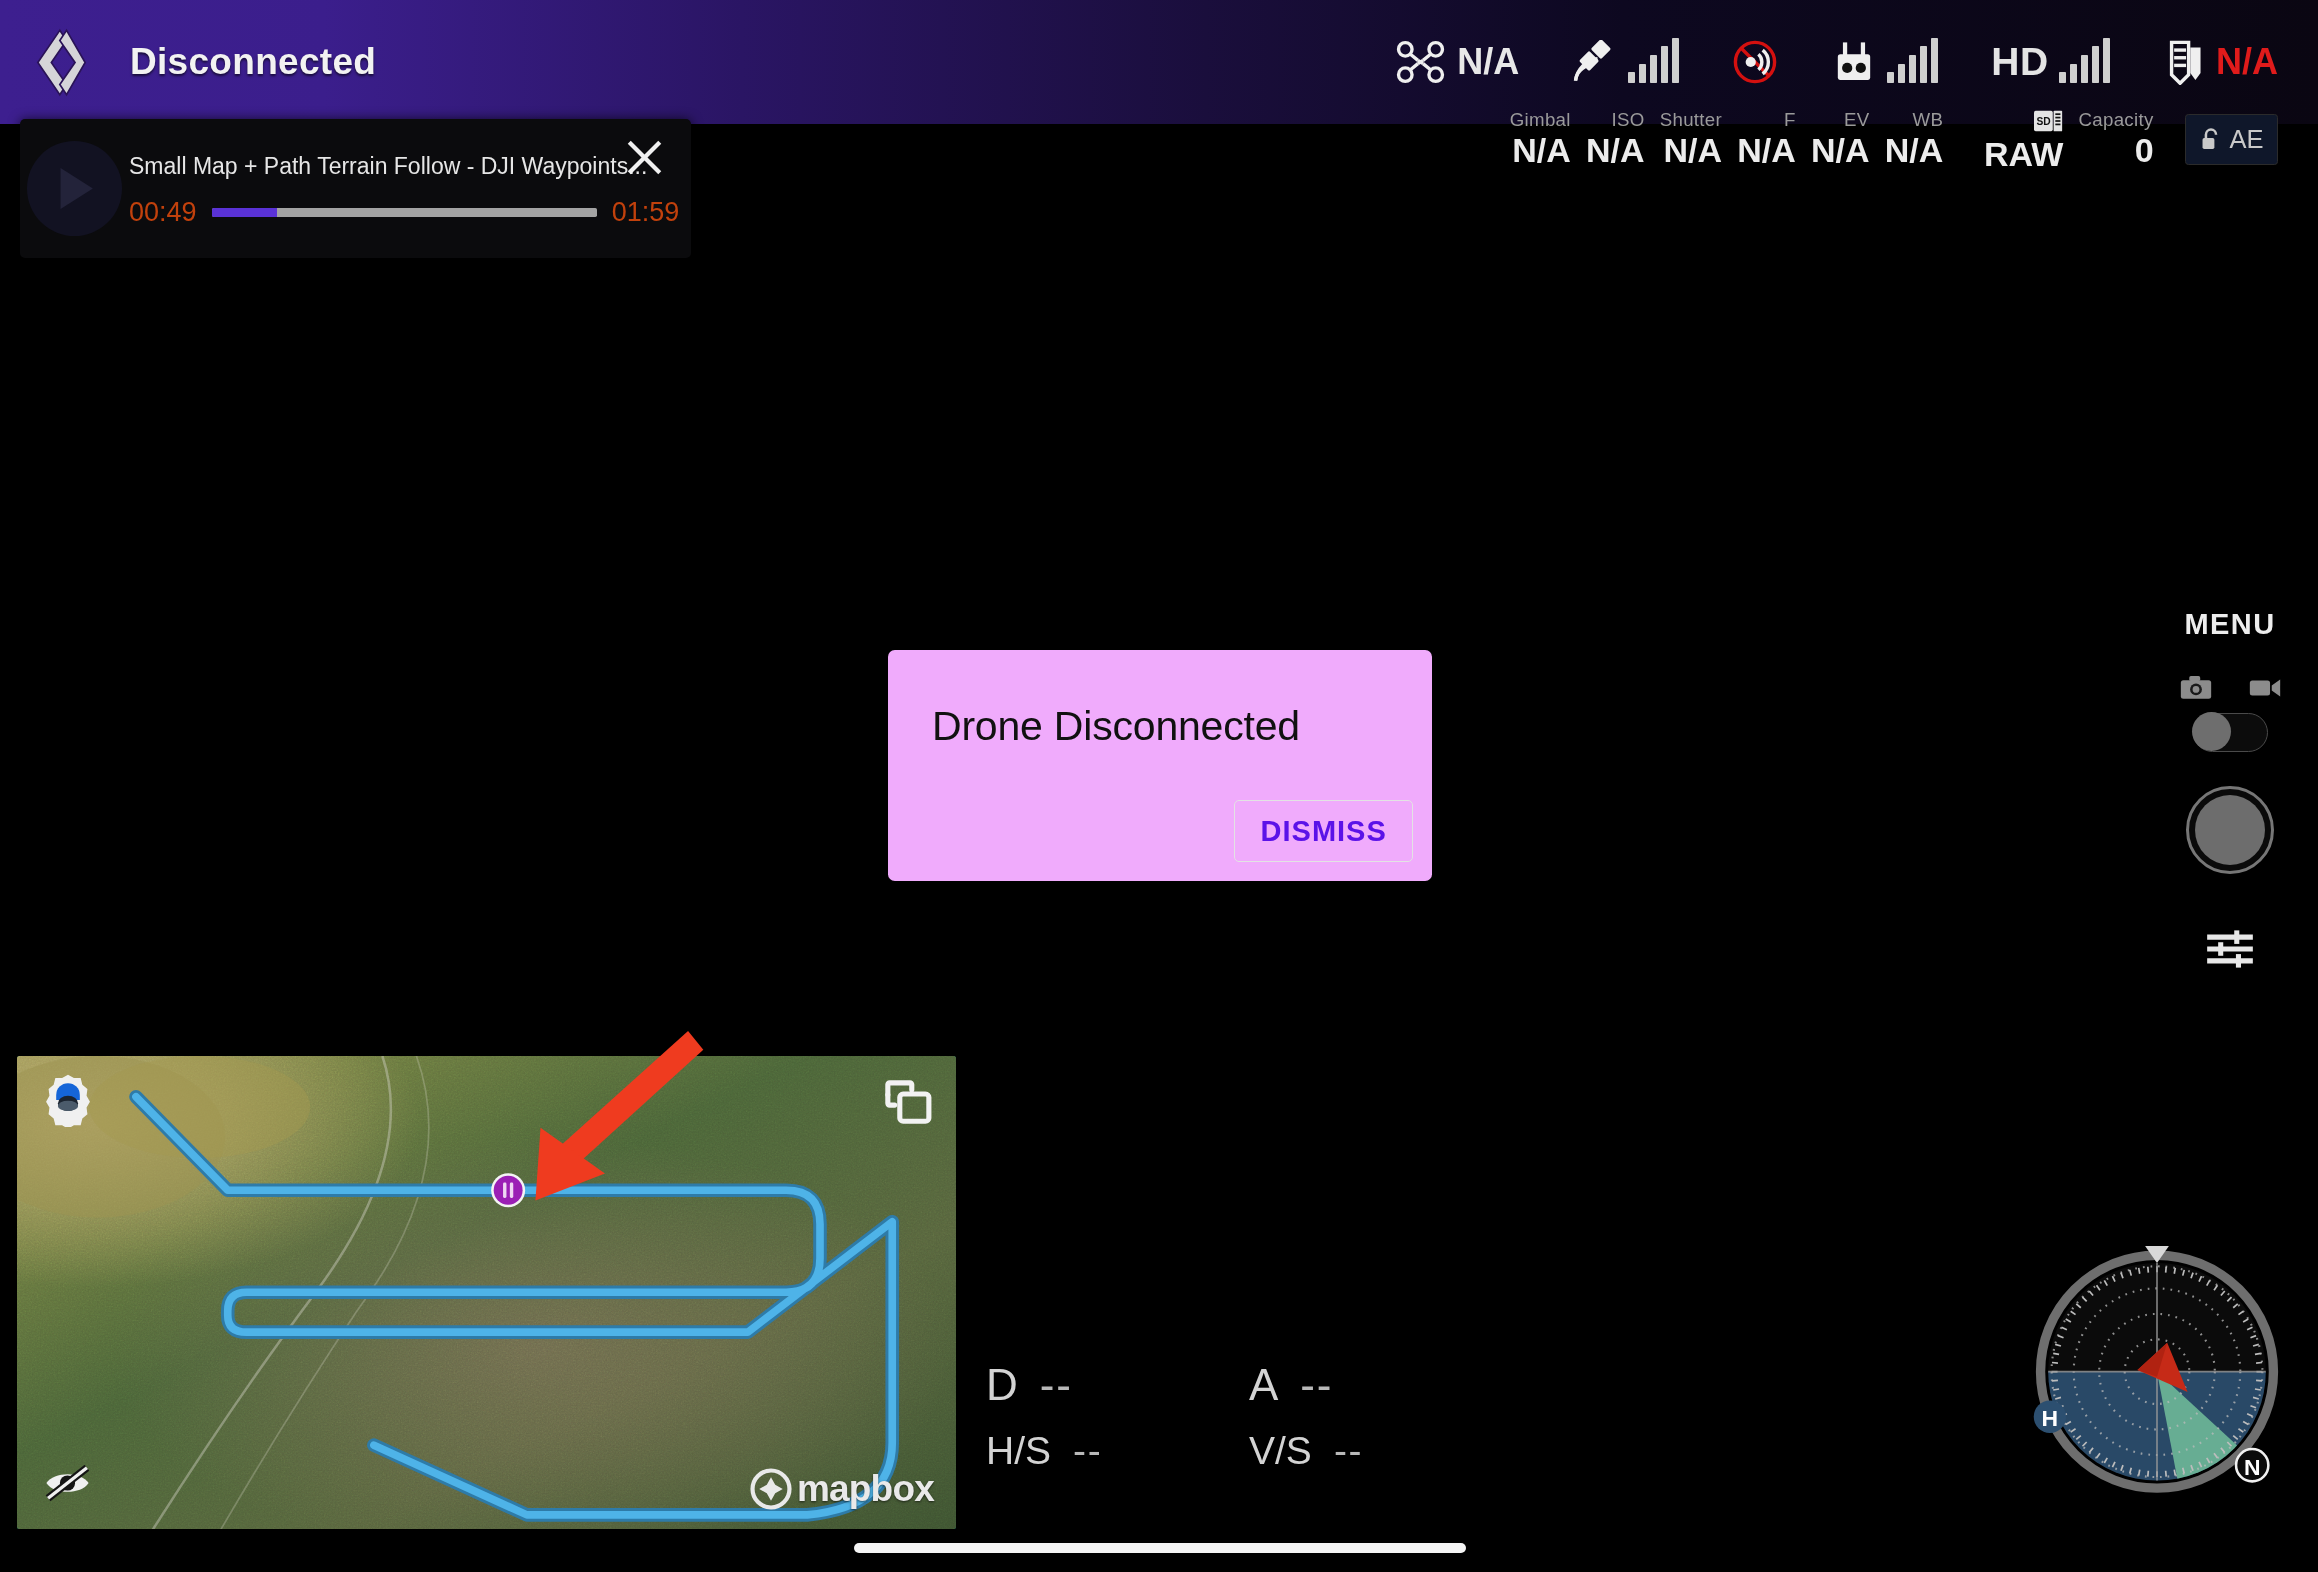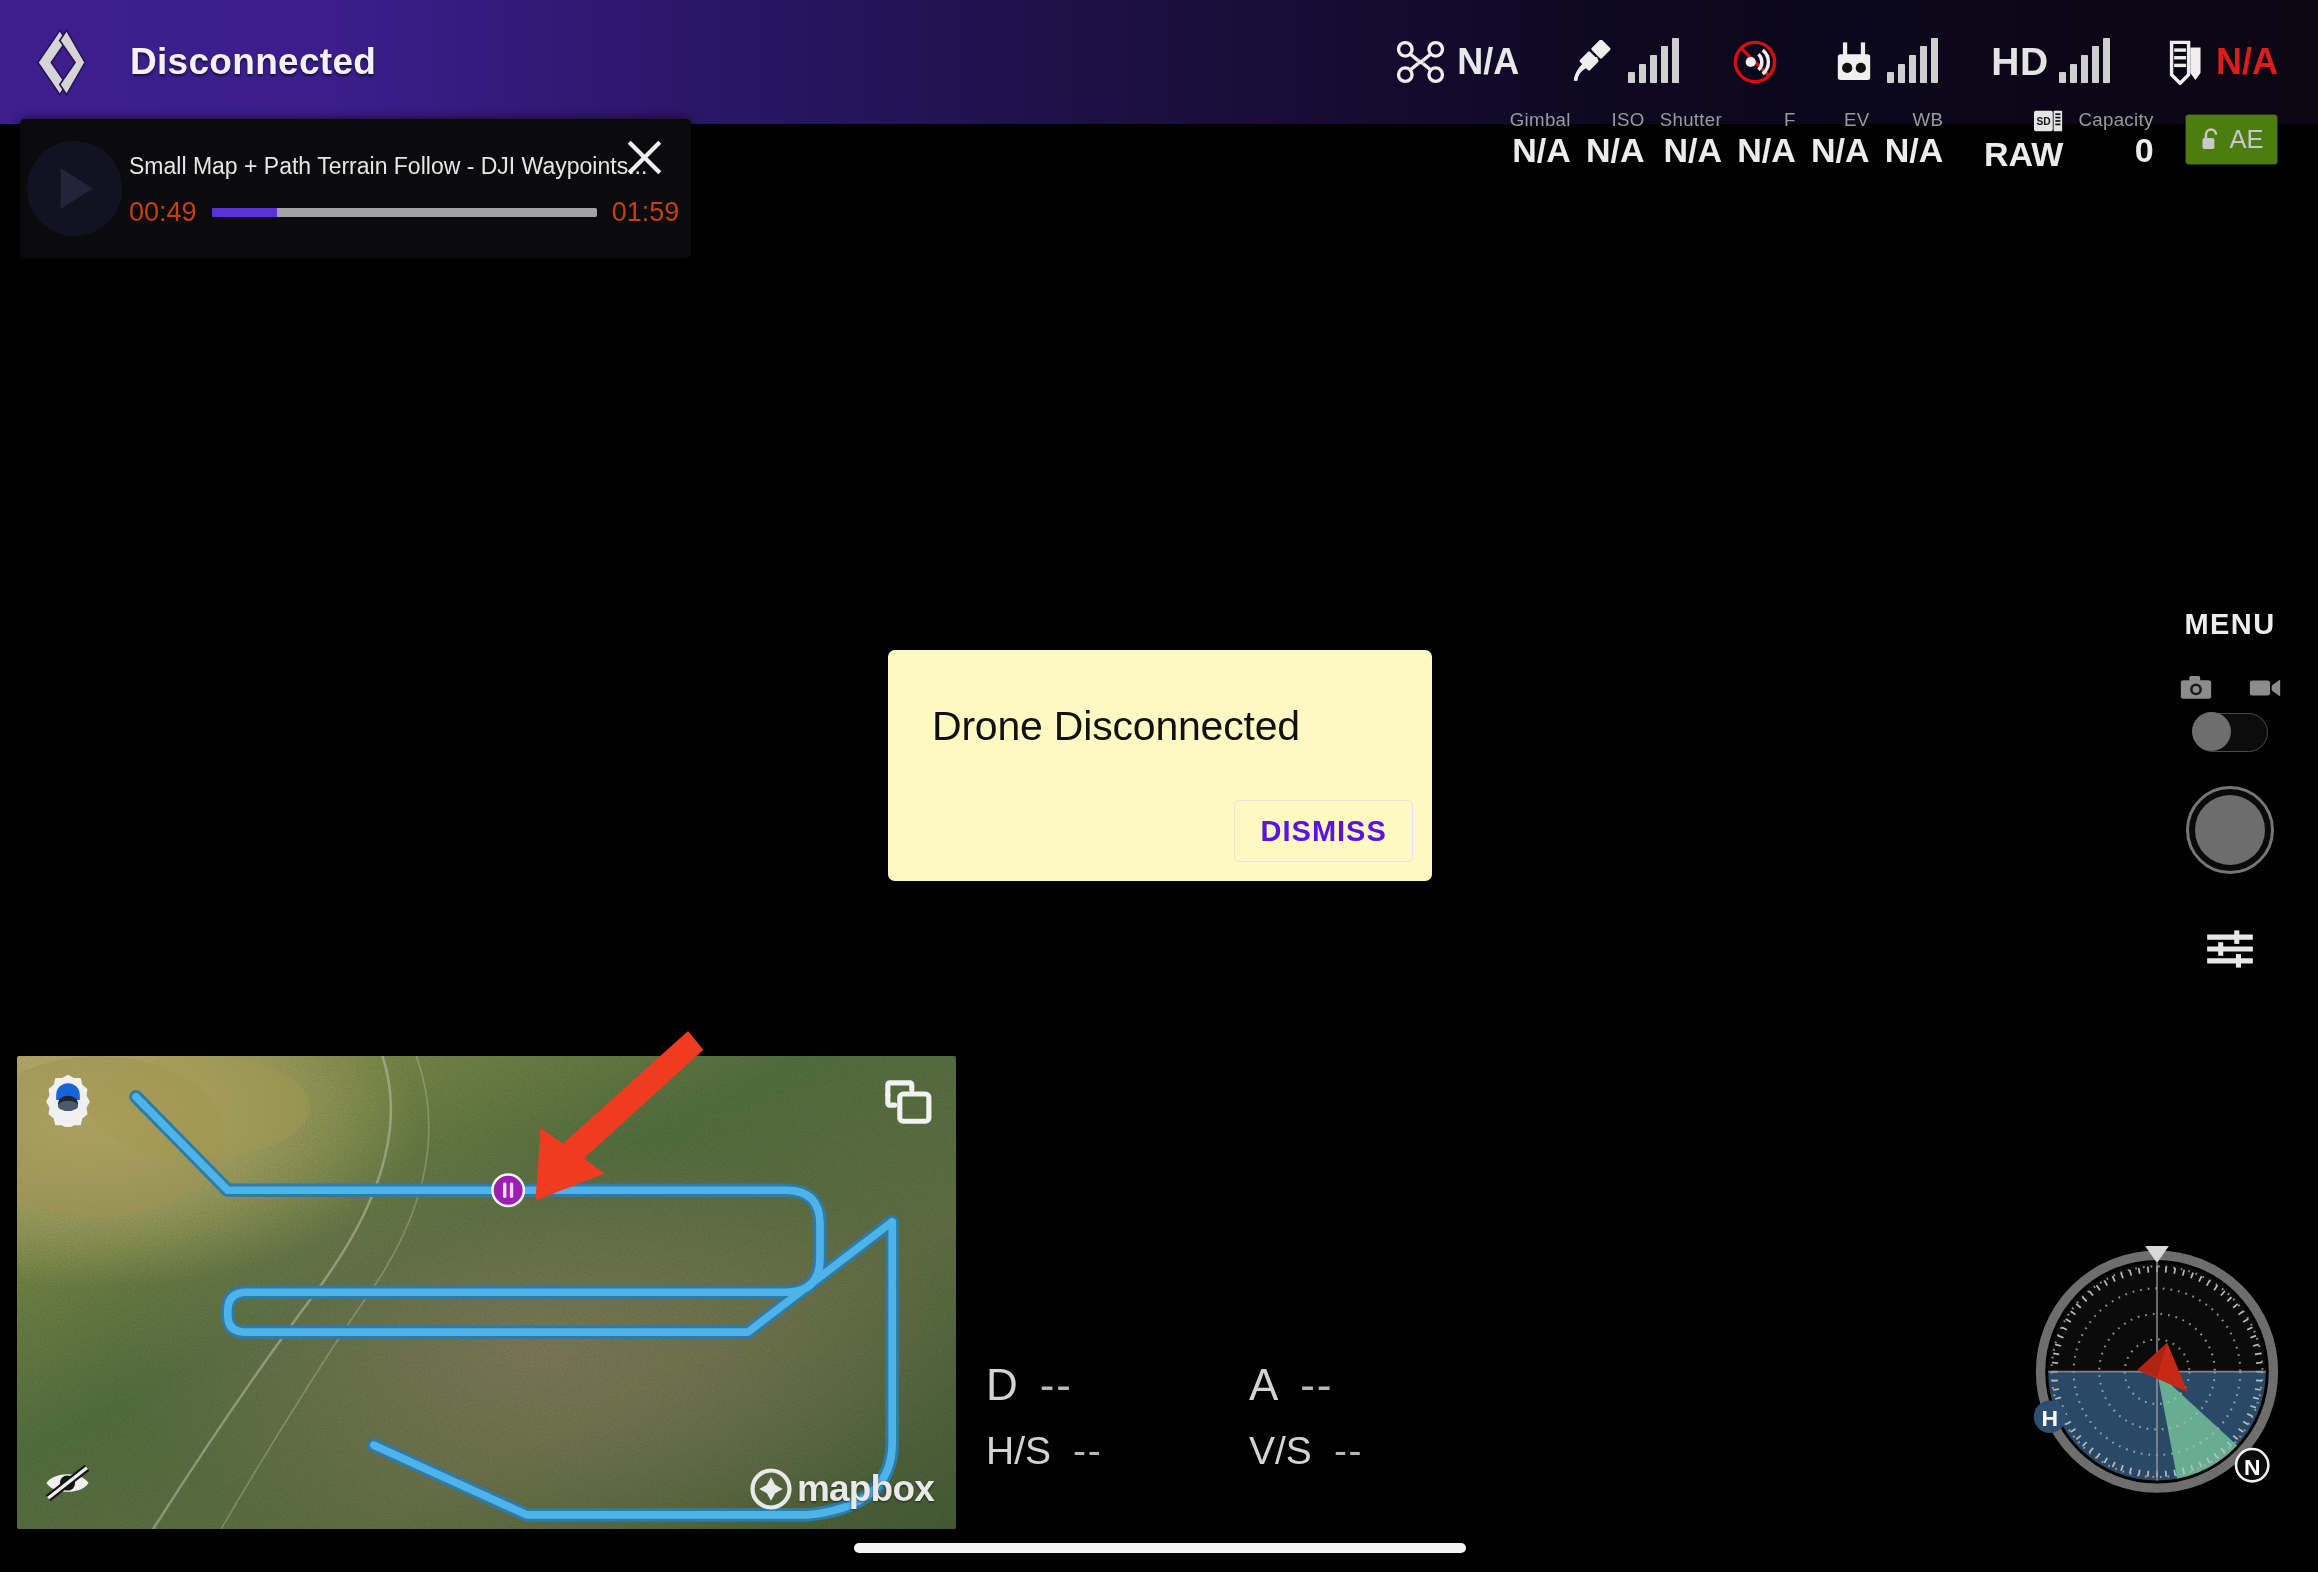--- a/index.html
+++ b/index.html
@@ -44,21 +44,21 @@
     position:absolute; right:41px; top:109px;
     display:flex; align-items:flex-start; gap:0;
   }
   .cam-block { display:flex; align-items:flex-start; }
   .cam-cell { display:flex; flex-direction:column; align-items:flex-end; padding:0 7.6px; }
   .cam-label { font-size:18.7px; color:#9a9a9a; line-height:22px; letter-spacing:0.3px; }
   .cam-val { font-size:34px; font-weight:bold; color:#ececec; line-height:39px; white-space:nowrap;}
   .cam-gap { width:25.5px; }
   #ae-btn {
     margin-left:24px; margin-top:5.1px;
-    border:0.8px solid #2b2b2b; background:#4d7c0f;
+    border:0.8px solid #2b2b2b; background:#0f172a;
     border-radius:3.4px; padding:10.2px 13.6px;
     display:flex; align-items:center; gap:7.6px;
   }
   #ae-btn .ae-text { font-size:25.5px; color:#c9c9c9; }
 
   
   #video-card {
     position:absolute; left:20.4px; top:119px;
     width:671px; height:139px;
     background:#0b0b0d; border-radius:5.1px;
@@ -85,21 +85,21 @@
   #vc-close {
     position:absolute; right:27px; top:18.7px;
     width:39px; height:39px; cursor:pointer;
   }
 
   
   #dialog-backdrop { position:absolute; inset:0; pointer-events:none; }
   #dialog {
     position:absolute; left:888px; top:650px;
     width:544px; height:231px;
-    background:#fef9c3; border-radius:6.8px;
+    background:#f0abfc; border-radius:6.8px;
     box-shadow:0 6.8px 34px rgba(0,0,0,.85);
     display:flex; flex-direction:column;
   }
   #dialog-title {
     color:#111; font-size:41px; font-weight:400;
     padding:53px 0 0 44px; letter-spacing:-0.2px;
   }
   #dialog-actions { margin-top:auto; display:flex; justify-content:flex-end; padding:0 18.7px 18.7px 0; }
   #dismiss-btn {
     background:transparent; border:0.8px solid #e3e3e3; border-radius:5px;

